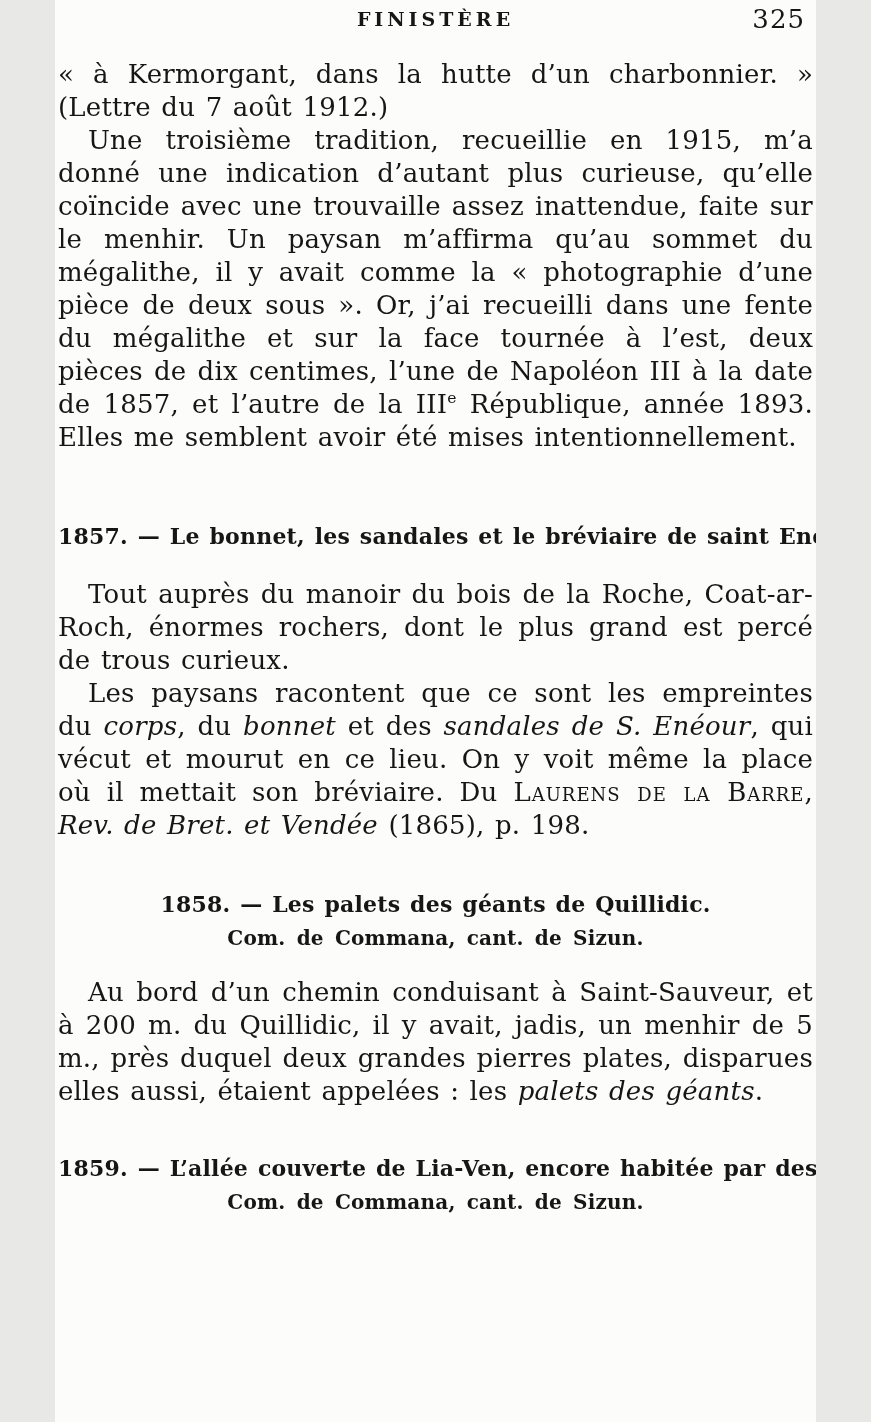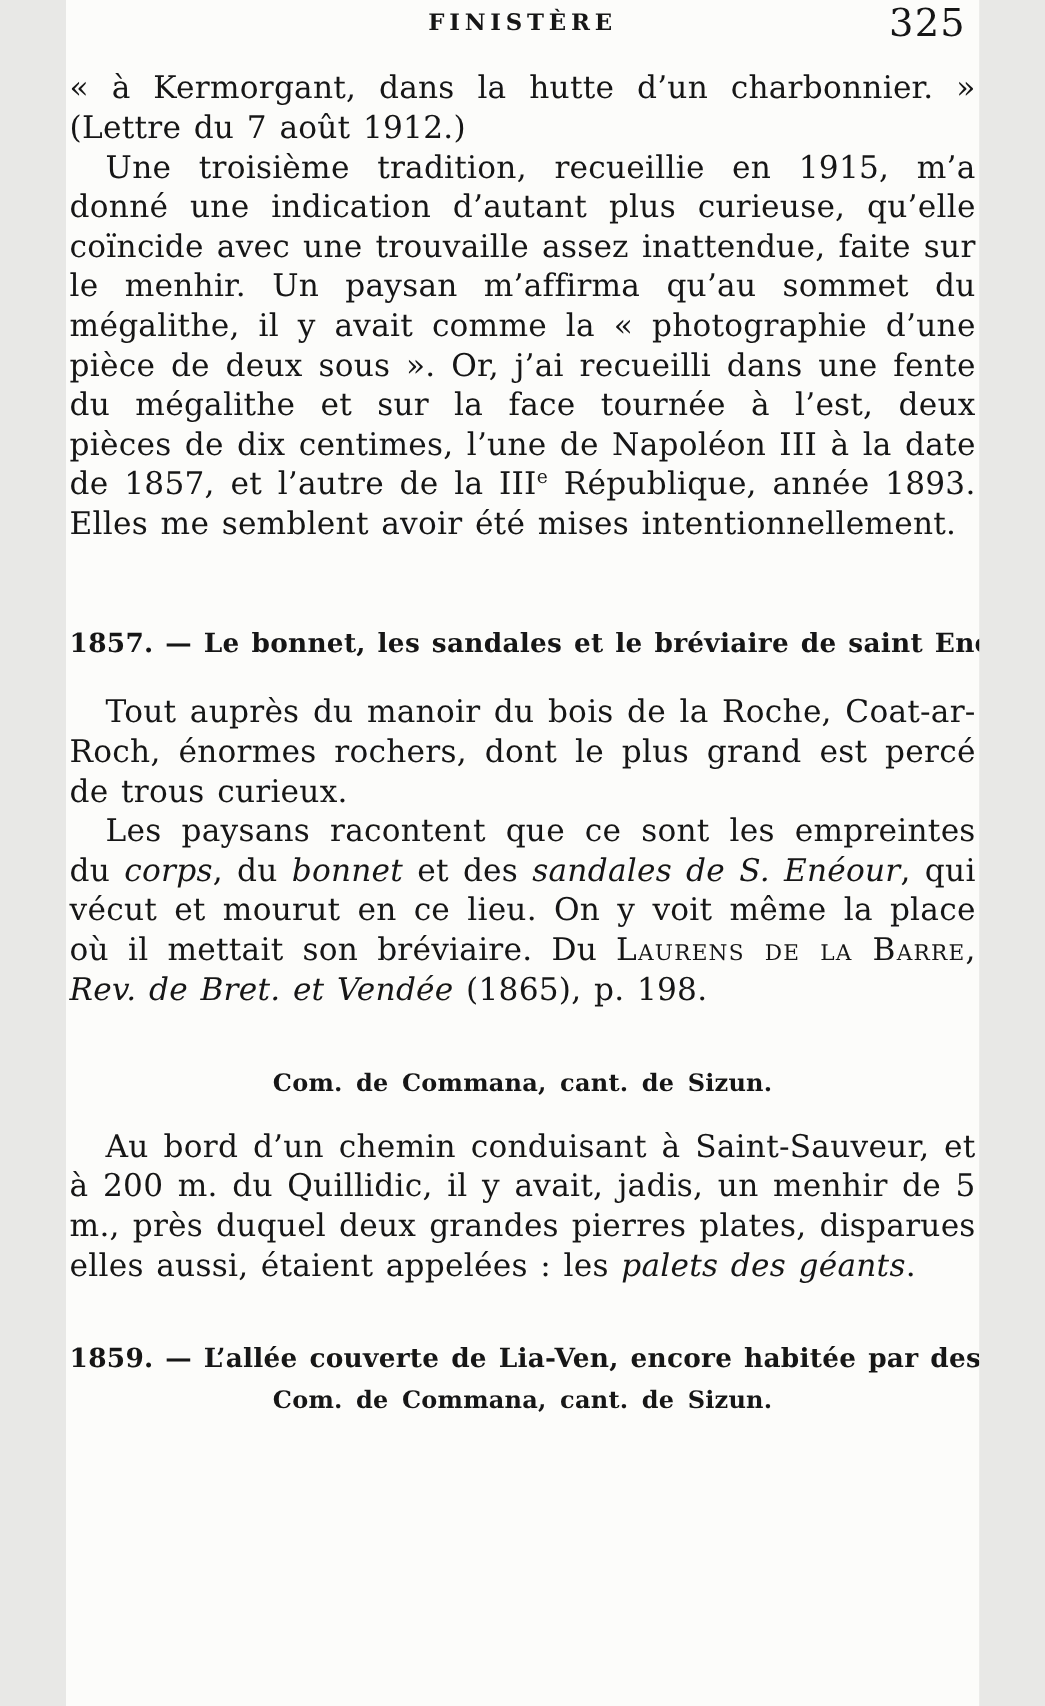--- a/index.html
+++ b/index.html
@@ -29,21 +29,21 @@
     text-align: center;
     font-size: 19px;
     font-weight: bold;
     letter-spacing: 4px;
     line-height: 26px;
   }
   .page-number {
     position: absolute;
     top: -4px;
     right: 8px;
-    font-size: 32px;
+    font-size: 26px;
     line-height: 34px;
     letter-spacing: 1px;
   }
   p.body-par {
     margin: 0;
     text-align: justify;
     text-indent: 30px;
   }
   p.body-par.no-indent { text-indent: 0; }
   .entry-heading { text-align: center; }
@@ -90,20 +90,21 @@
 
   <div class="entry-heading first">
     <div class="entry-title">1857. — Le bonnet, les sandales et le bréviaire de saint Enéour.</div>
   </div>
 
   <p class="body-par"><span>Tout auprès du manoir du bois de la Roche, Coat-ar-Roch, énormes rochers, dont le plus grand est percé de trous curieux.</span></p>
 
   <p class="body-par"><span>Les paysans racontent que ce sont les empreintes du </span><span class="i">corps</span><span>, du </span><span class="i">bonnet</span><span> et des </span><span class="i">sandales de S. Enéour</span><span>, qui vécut et mourut en ce lieu. On y voit même la place où il mettait son bréviaire. Du </span><span class="sc">Laurens de la Barre</span><span>, </span><span class="i">Rev. de Bret. et Vendée</span><span> (1865), p. 198.</span></p>
 
   <div class="entry-heading second">
+    <div class="entry-title">1858. — Les palets des géants de Quillidic.</div>
     <div class="entry-subtitle">Com. de Commana, cant. de Sizun.</div>
   </div>
 
   <p class="body-par"><span>Au bord d’un chemin conduisant à Saint-Sauveur, et à 200 m. du Quillidic, il y avait, jadis, un menhir de 5 m., près duquel deux grandes pierres plates, disparues elles aussi, étaient appelées : les </span><span class="i">palets des géants</span><span>.</span></p>
 
 
 
   <div class="entry-heading third">
     <div class="entry-title">1859. — L’allée couverte de Lia-Ven, encore habitée par des Korrigans.</div>
     <div class="entry-subtitle">Com. de Commana, cant. de Sizun.</div>

